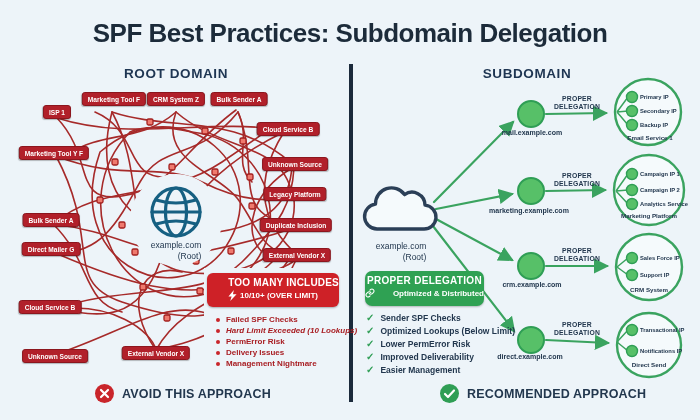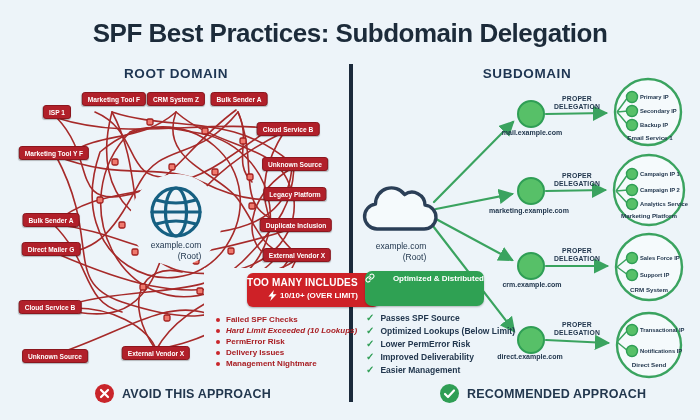--- a/index.html
+++ b/index.html
@@ -7,21 +7,21 @@
          font-family:"Liberation Sans",sans-serif;}
   .abs{position:absolute;}
   .ctr{transform:translate(-50%,-50%);white-space:nowrap;}
   .page-title{left:350px;top:33px;font-size:26px;font-weight:800;color:#1c2b3a;letter-spacing:-0.5px;}
   .panel-header{font-size:13.5px;font-weight:800;color:#1e3552;letter-spacing:0.6px;}
   .divider{left:349px;top:64px;width:3.5px;height:338px;background:#1b2a3b;}
   .rlabel{background:#b1202a;color:#fff;font-size:6.6px;font-weight:bold;padding:2.5px 5px;
           border-radius:3px;border:1px solid #8c161e;box-shadow:0 1px 1px rgba(0,0,0,.25);}
   .dom-label{font-size:8.5px;font-weight:400;color:#22374e;text-align:right;line-height:11px;}
   .alert-box{left:207px;top:273px;width:132px;height:34px;background:#ce2127;border-radius:6px;
-             box-shadow:0 1px 2px rgba(0,0,0,.3);color:#fff;text-align:left;margin-left:40px;}
+             box-shadow:0 1px 2px rgba(0,0,0,.3);color:#fff;text-align:right;}
   .alert-title{font-size:10px;font-weight:800;margin-top:4px;letter-spacing:0.2px;}
   .alert-sub{font-size:8px;font-weight:800;margin-top:2px;display:flex;align-items:center;justify-content:center;gap:3px;}
   .issue{display:flex;align-items:center;gap:6px;font-size:8px;font-weight:bold;color:#a81d22;white-space:nowrap;}
   .issue .dot{width:4px;height:4px;border-radius:50%;background:#c9252b;flex:0 0 auto;}
   .footer-row{display:flex;align-items:center;gap:8px;}
   .footer-text{font-size:12.5px;font-weight:800;color:#22374e;letter-spacing:0.2px;white-space:nowrap;}
   .deleg{font-size:6.8px;font-weight:800;color:#22374e;text-align:center;line-height:8px;letter-spacing:0.2px;}
   .subdom{font-size:7px;font-weight:800;color:#22374e;}
   .ip-label{font-size:5.8px;font-weight:bold;color:#22374e;transform:translateY(-50%);white-space:nowrap;}
   .svc-label{font-size:6.2px;font-weight:800;color:#22374e;}
@@ -258,32 +258,33 @@
 
   <div class="abs ip-label" style="left:640px;top:258px;">Sales Force IP</div>
   <div class="abs ip-label" style="left:640px;top:275px;">Support IP</div>
   <div class="abs ctr svc-label" style="left:649px;top:289px;">CRM System</div>
 
   <div class="abs ip-label" style="left:640px;top:330px;">Transactional IP</div>
   <div class="abs ip-label" style="left:640px;top:351px;">Notifications IP</div>
   <div class="abs ctr svc-label" style="left:649px;top:364px;">Direct Send</div>
 
   <div class="abs gbox">
+    <div class="gbox-title">PROPER DELEGATION</div>
     <div class="gbox-sub">
       <svg width="10" height="10" viewBox="0 0 24 24" fill="none" stroke="#fff" stroke-width="2.6" stroke-linecap="round">
         <path d="M10 13a5 5 0 0 0 7.5.5l3-3a5 5 0 0 0-7-7l-1.7 1.7"></path>
         <path d="M14 11a5 5 0 0 0-7.5-.5l-3 3a5 5 0 0 0 7 7l1.7-1.7"></path>
       </svg>
       <span>Optimized &amp; Distributed</span>
     </div>
   </div>
 
   <div class="abs benefit" style="left:366px;top:313px;">
       <span class="chk">✓</span>
-      <span class="btxt">Passes SPF Source</span>
+      <span class="btxt">Sender SPF Checks</span>
     </div>
   <div class="abs benefit" style="left:366px;top:326px;">
       <span class="chk">✓</span>
       <span class="btxt">Optimized Lookups (Below Limit)</span>
     </div>
   <div class="abs benefit" style="left:366px;top:339px;">
       <span class="chk">✓</span>
       <span class="btxt">Lower PermError Risk</span>
     </div>
   <div class="abs benefit" style="left:366px;top:352px;">

